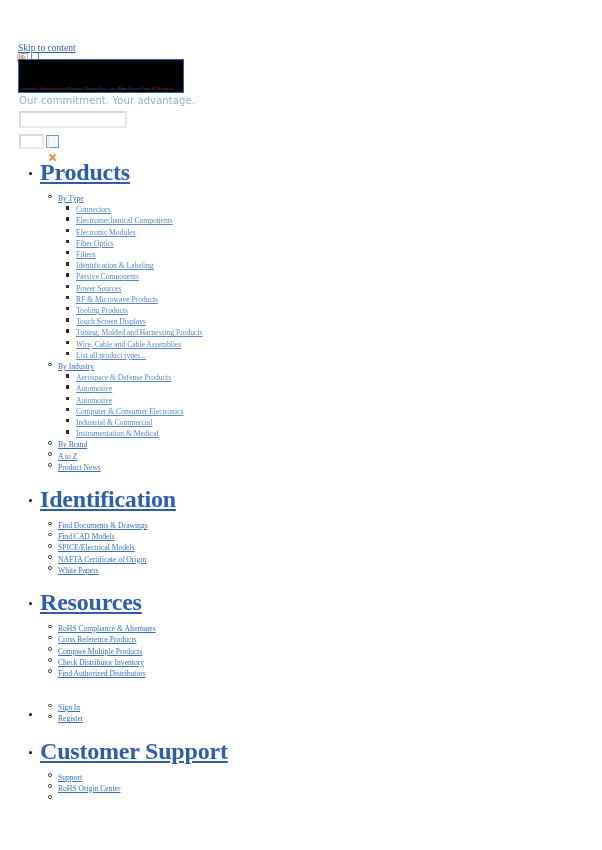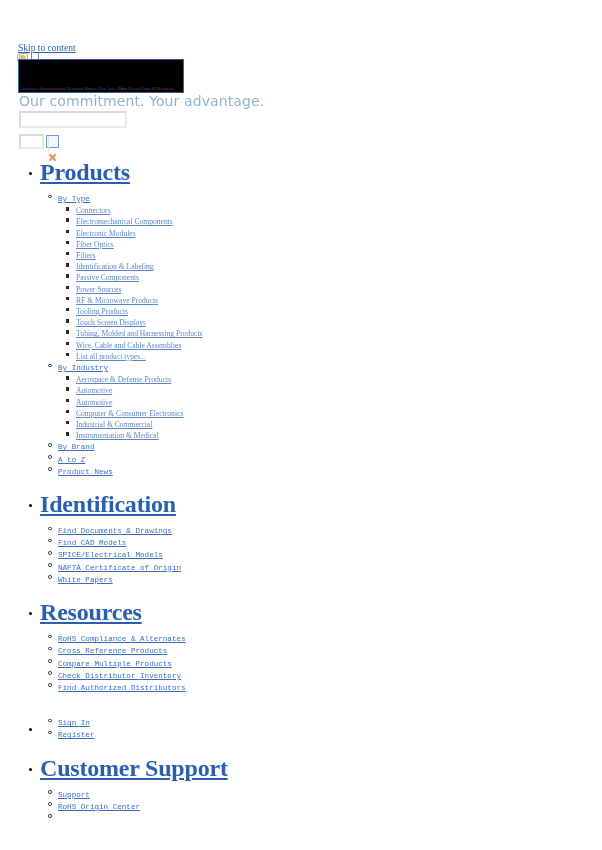--- a/index.html
+++ b/index.html
@@ -105,21 +105,21 @@
   .mt-b { color: #3a5fc0; }
   .mt-y { color: #9a8a30; }
   .mt-p { color: #7a4a9a; }
 
   
   .tagline {
     position: absolute;
     left: 19px;
     top: 95px;
     font-family: "DejaVu Sans", sans-serif;
-    font-size: 14px;
+    font-size: 10px;
     line-height: 12px;
     color: #8fb4cf;
     letter-spacing: 0.1px;
     white-space: nowrap;
   }
 
   
   .search-input {
     position: absolute;
     left: 19px;
@@ -237,21 +237,21 @@
     top: 2.5px;
     width: 3.6px;
     height: 3.6px;
     border-radius: 50%;
     border: 1.1px solid #2b2b2b;
     box-sizing: border-box;
     background: transparent;
   }
   ul.lv2 > li > a,
   ul.lv2 > li > .lnk {
-    font-family: Liberation Mono, monospace;
+    font-family: Liberation Serif, serif;
     font-size: 7.6px;
     line-height: 9.2px;
     color: #3a6fbf;
     text-decoration: underline;
     cursor: pointer;
     white-space: nowrap;
     text-align: right;
   }
 
   

